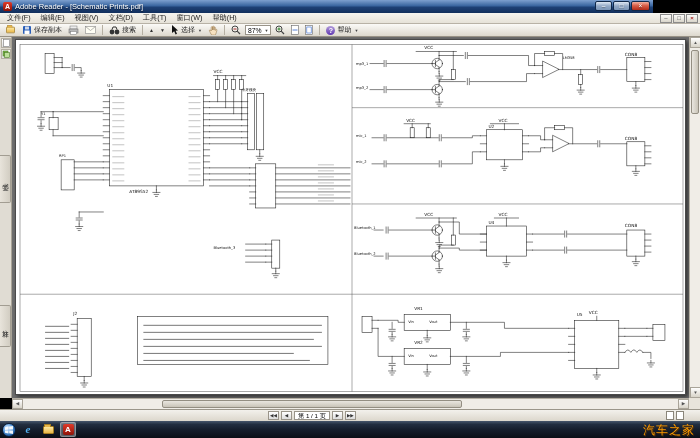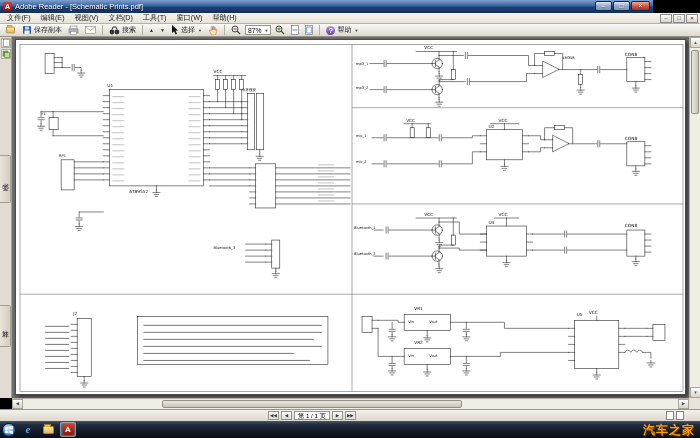--- a/index.html
+++ b/index.html
@@ -48,21 +48,21 @@
   .status-right{position:absolute;right:16px;top:1px;display:flex;gap:2px}
   .view-ico{width:8px;height:9px;border:1px solid #8a8579;background:#fff}
   .taskbar{position:absolute;left:0;top:421px;width:700px;height:17px;background:linear-gradient(180deg,#46566b 0%,#222e40 20%,#141c2a 55%,#0a0e16 100%);display:flex;align-items:center;padding-left:2px;gap:4px}
   .start-orb{width:14px;height:14px;border-radius:50%;background:radial-gradient(circle at 35% 30%,#cfe6ff 0%,#5f9fe0 40%,#1d5a9e 75%,#0a2d57 100%);border:1px solid #0a1e3a;display:flex;align-items:center;justify-content:center;flex:none}
   .tb-icon{width:16px;height:15px;display:flex;align-items:center;justify-content:center;border-radius:2px}
   .tb-icon.active{background:rgba(255,255,255,.22);border:1px solid rgba(255,255,255,.38);box-shadow:inset 0 0 3px rgba(255,255,255,.35)}
   .ie-e{font-size:11px;font-weight:bold;font-style:italic;color:#53b0f0;font-family:"Liberation Serif","DejaVu Serif",serif;line-height:11px}
   .folder{width:11px;height:8px;background:linear-gradient(#ffe9a0,#e8b74a);border:1px solid #a87f22;border-radius:1px;position:relative}
   .folder:before{content:"";position:absolute;left:0;top:-3px;width:5px;height:2px;background:#e8b74a;border:1px solid #a87f22;border-bottom:none;border-radius:1px 1px 0 0}
   .adobe-sq{width:11px;height:11px;background:linear-gradient(#e03a2a,#8f1408);border-radius:2px;color:#fff;font-size:8px;font-weight:bold;line-height:11px;text-align:center}
-  .watermark{position:absolute;right:5px;top:422px;font-size:12px;font-weight:bold;color:#ff9c00;text-shadow:1px 1px 0 #5a3000;letter-spacing:1px}
+  .watermark{position:absolute;right:5px;top:422px;font-size:12px;font-weight:normal;color:#ff9c00;text-shadow:1px 1px 0 #5a3000;letter-spacing:1px}
 </style>
 </head>
 <body>
 
 <div class="titlebar">
   <div class="title-icon">A</div>
   <span class="title-text">Adobe Reader - [Schematic Prints.pdf]</span>
   <div class="win-buttons">
     <div class="win-btn">–</div>
     <div class="win-btn">□</div>

